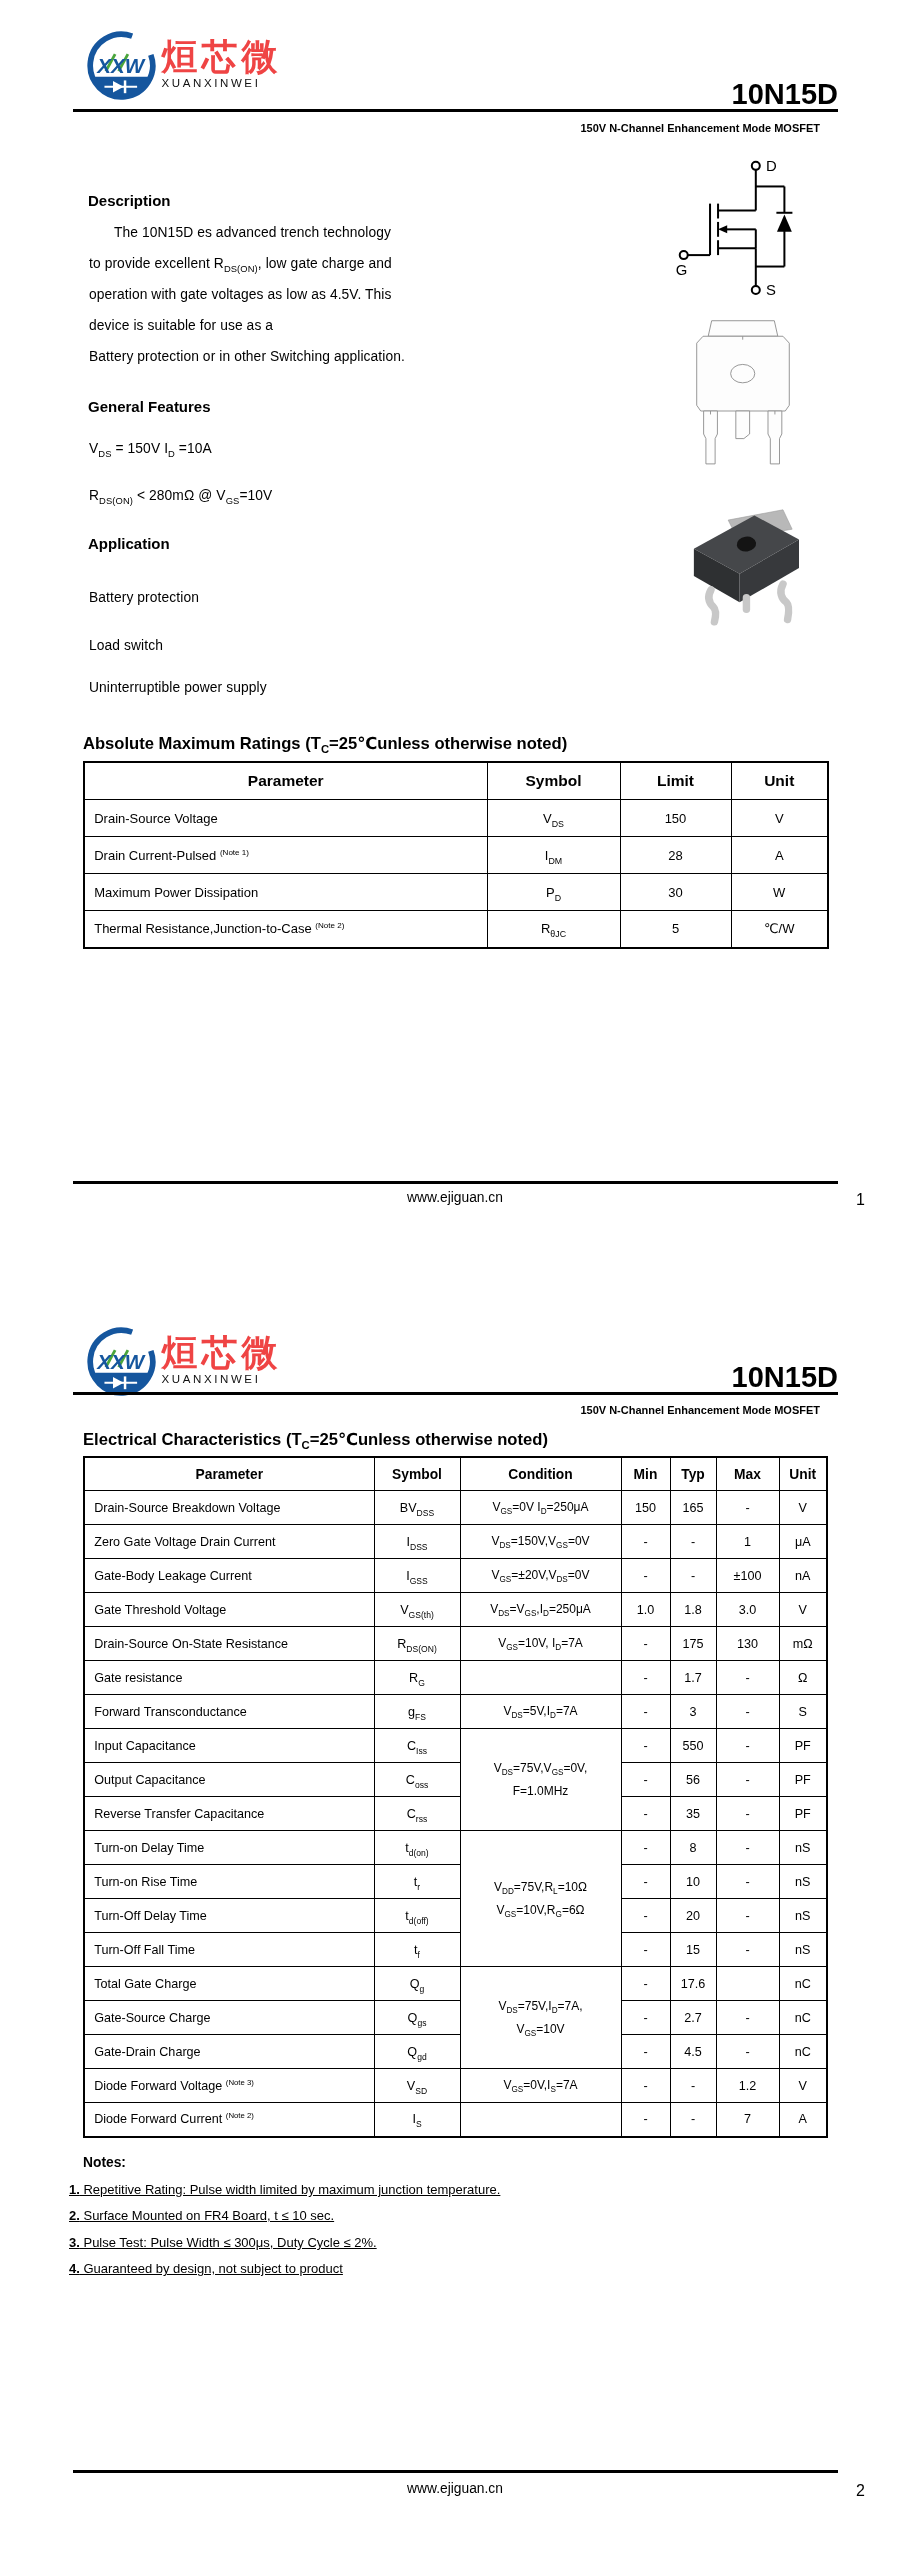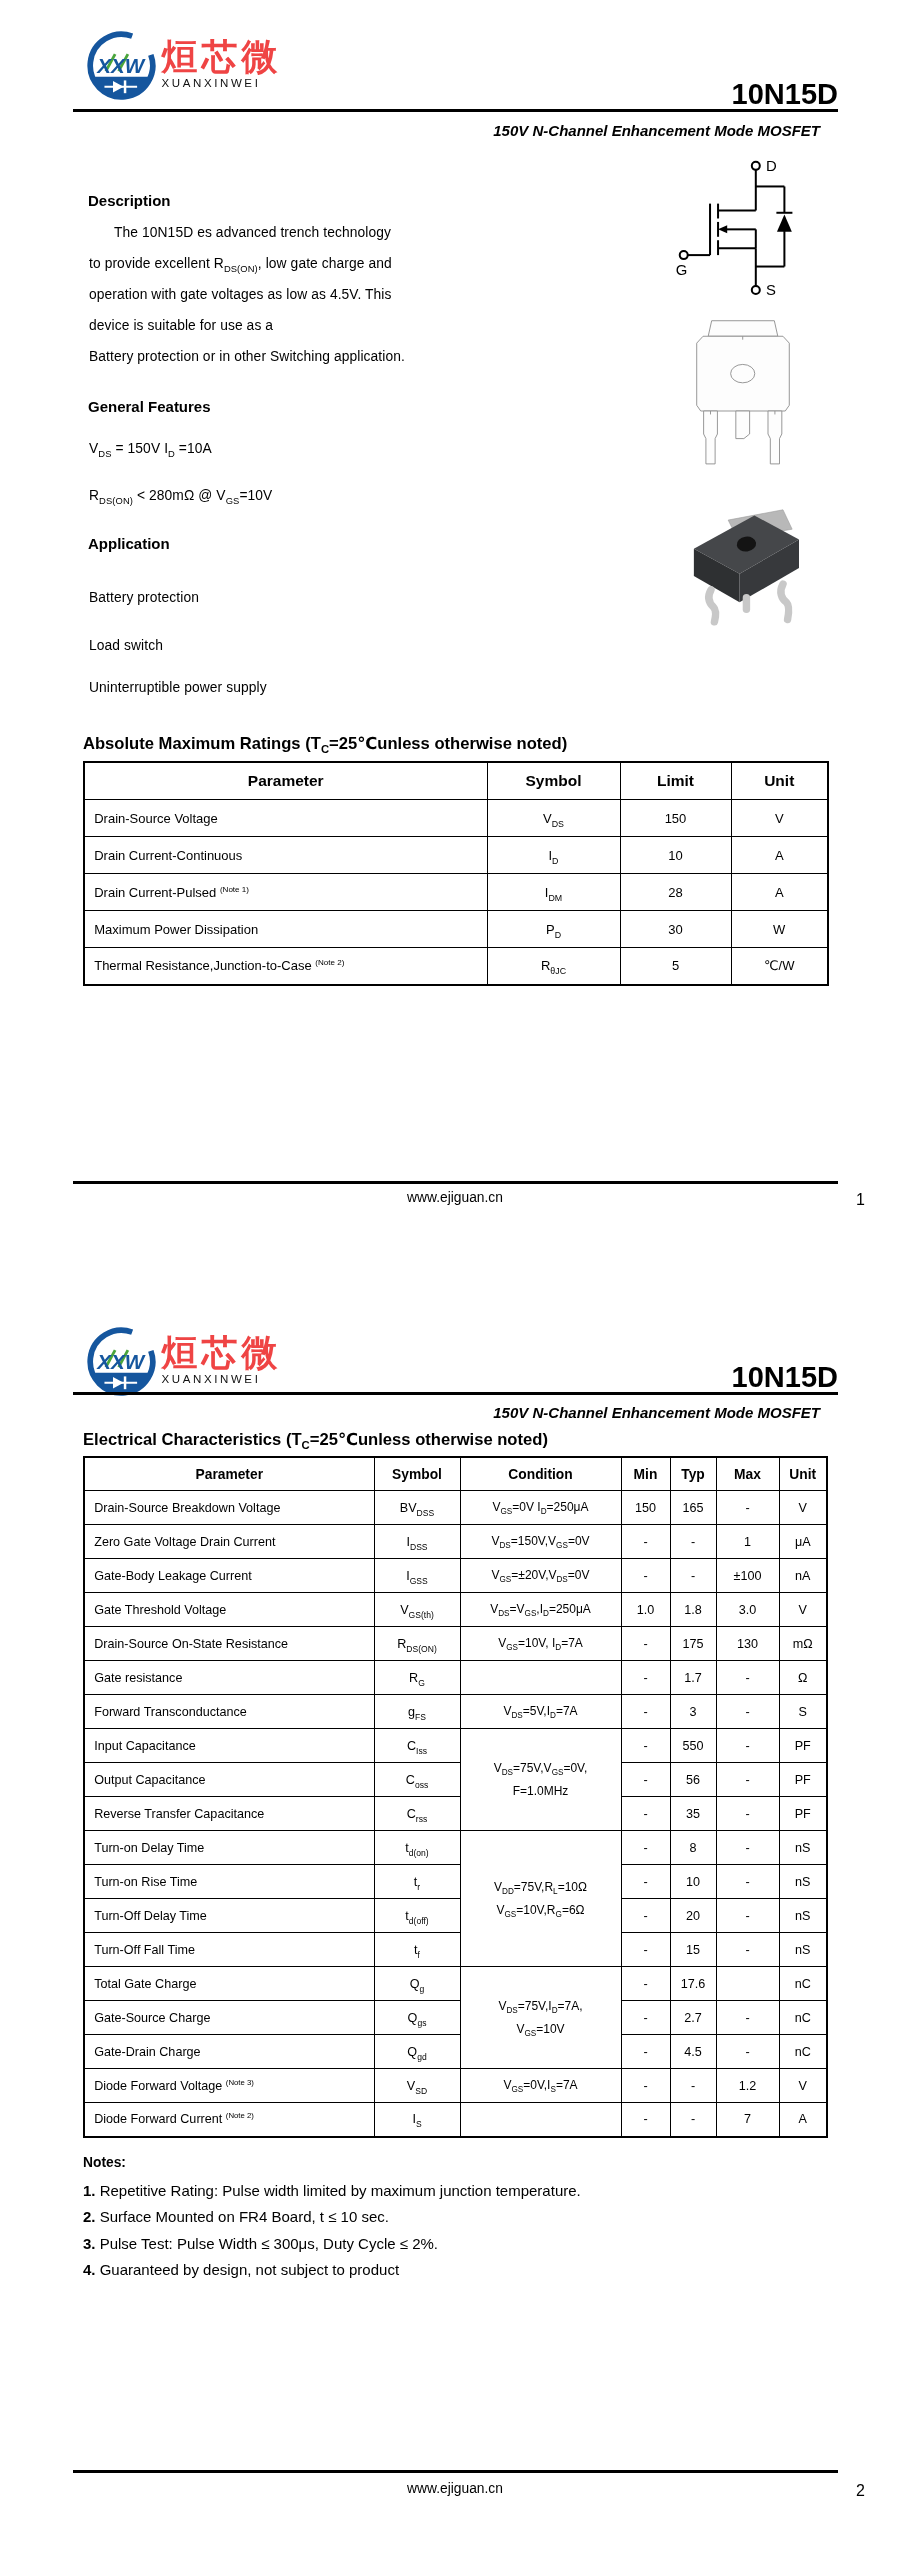--- a/index.html
+++ b/index.html
@@ -8,21 +8,21 @@
   .page{position:absolute;left:0;width:910px;height:1288px;}
   .abs{position:absolute;}
   
   .logo{display:flex;align-items:flex-start;}
   .logo-svg{width:71px;height:71px;}
   .logo-txt{margin-left:4.6px;margin-top:8px;}
   .logo-cn{font-size:36px;font-weight:700;letter-spacing:4px;line-height:1.05;color:#ef4444;}
   .logo-en{font-size:11.5px;font-weight:500;letter-spacing:2.6px;color:#111;margin-top:1.1px;}
   .partnum{right:72px;font-size:29px;font-weight:700;letter-spacing:0px;}
   .rule{left:73px;width:765px;height:3.4px;background:#000;}
-  .subtitle{left:0;right:90px;text-align:right;font-size:15px;font-weight:700;font-style:italic;}
+  .subtitle{left:0;right:90px;text-align:right;font-size:11px;font-weight:700;}
   
   .h{left:88px;font-size:15px;font-weight:700;}
   .bl{left:89px;font-size:13.8px;letter-spacing:0.1px;white-space:nowrap;}
   .indent{padding-left:25px;}
   sub{font-size:68%;line-height:0;}
   sup{font-size:62%;line-height:0;}
   
   .tblttl{left:83px;font-size:16.6px;font-weight:700;}
   table.t{position:absolute;border-collapse:collapse;table-layout:fixed;background:#fff;
           border:2.3px solid #000;}
@@ -35,21 +35,21 @@
   table.amr tbody tr{height:37px;}
   table.amr td.l{text-align:left;padding-left:9.2px;}
   table.ec{left:83px;top:168px;width:742px;}
   table.ec th{font-size:13.8px;height:32px;}
   table.ec td{font-size:12.6px;}
   table.ec tbody tr{height:34px;}
   table.ec td.l{text-align:left;padding-left:9.2px;}
   table.ec td.c{font-size:12px;line-height:1.9;}
   
   .notes-h{left:83px;font-size:13.8px;font-weight:700;text-align:right;}
-  .note{left:83px;font-size:15px;white-space:nowrap;}
+  .note{left:69px;font-size:13px;white-space:nowrap;text-decoration:underline;}
   
   .f-rule{left:73px;width:765px;height:2.9px;background:#000;}
   .f-url{left:0;right:0;text-align:center;font-size:13.8px;}
   .f-page{right:45px;font-size:16px;}
   
   .draw{stroke:#000;fill:none;stroke-width:3.5px;}
   .pin-lbl{font-size:26px;fill:#000;font-family:"Liberation Sans","DejaVu Sans",sans-serif;}
   .outline{stroke:#8f8f8f;stroke-width:1.6px;fill:#fdfdfd;}
 </style>
 </head>
@@ -169,26 +169,20 @@
         </tr>
       </thead>
       <tbody>
         <tr>
             <td class="l"><span>Drain-Source Voltage</span></td>
             <td><span>V</span><sub>DS</sub></td>
             <td>150</td>
             <td>V</td>
           </tr>
         <tr>
-            <td class="l"><span>Drain Current-Continuous</span></td>
-            <td><span>I</span><sub>D</sub></td>
-            <td>10</td>
-            <td>A</td>
-          </tr>
-        <tr>
             <td class="l"><span>Drain Current-Pulsed </span><sup>(Note 1)</sup></td>
             <td><span>I</span><sub>DM</sub></td>
             <td>28</td>
             <td>A</td>
           </tr>
         <tr>
             <td class="l"><span>Maximum Power Dissipation</span></td>
             <td><span>P</span><sub>D</sub></td>
             <td>30</td>
             <td>W</td>

